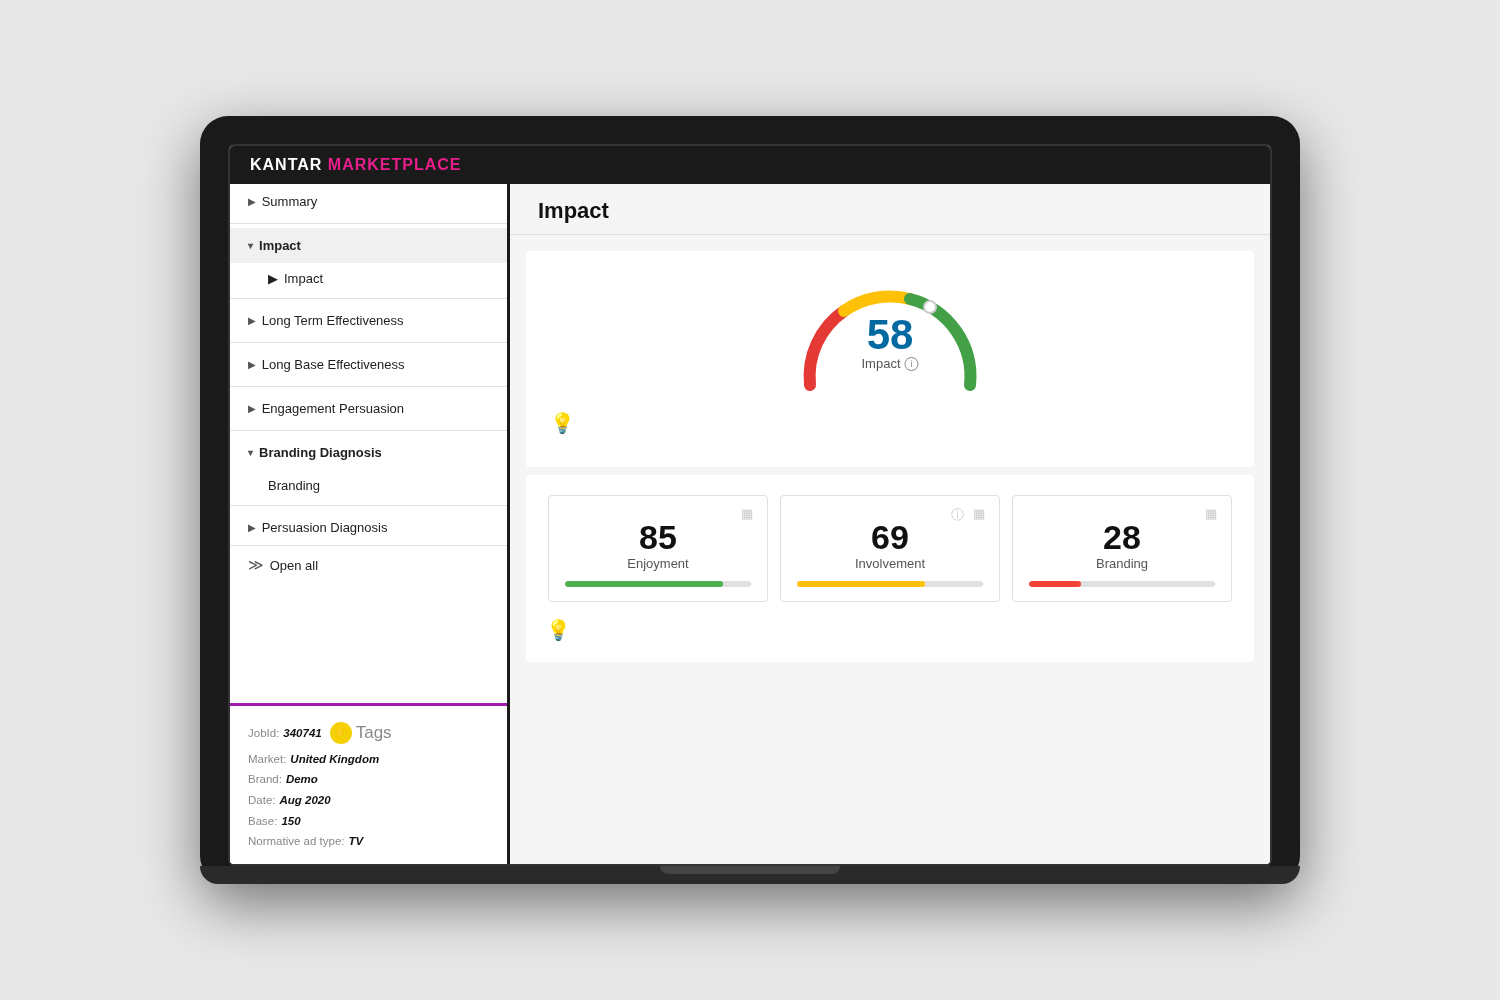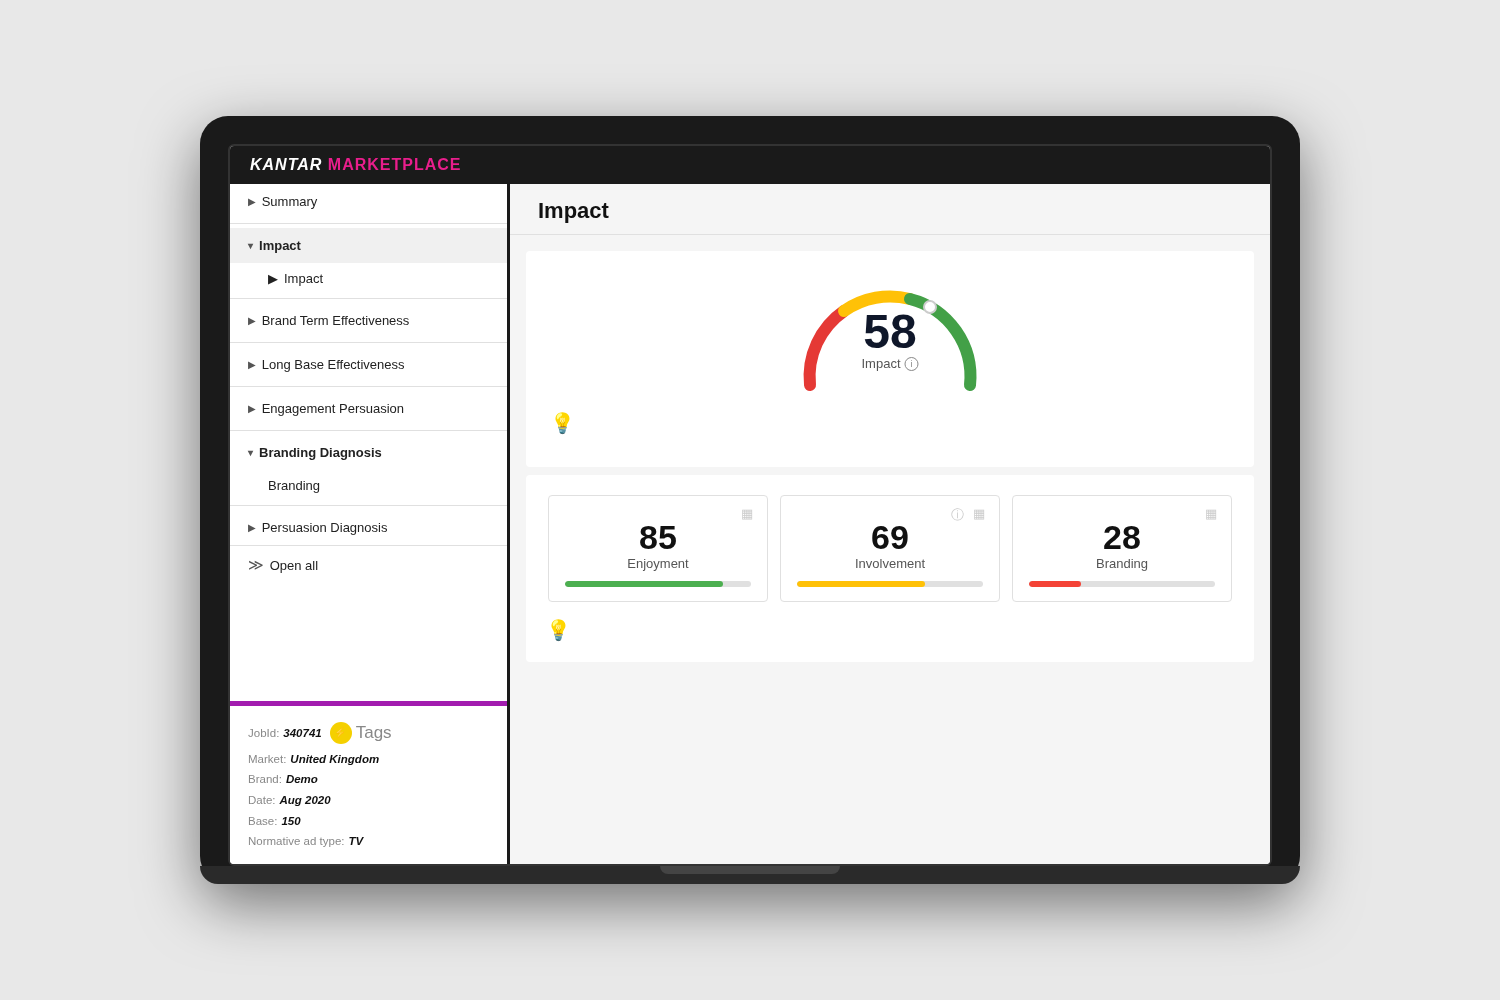--- a/index.html
+++ b/index.html
@@ -35,21 +35,20 @@
     }
 
     .logo {
       font-size: 16px;
       font-weight: 700;
       letter-spacing: 1px;
     }
 
     .logo-kantar {
       color: #ffffff;
-      font-style: italic;
     }
 
     .logo-marketplace {
       color: #e91e8c;
     }
 
     .app-body {
       display: flex;
       height: 680px;
     }
@@ -112,21 +111,21 @@
       display: flex;
       align-items: center;
       gap: 6px;
       border-top: 1px solid #e0e0e0;
     }
 
     .meta-section {
       padding: 12px 18px;
       font-size: 11.5px;
       color: #444;
-      border-top: 5px solid #a21caf;
+      border-top: 3px solid #a21caf;
       line-height: 1.8;
       margin-top: auto;
     }
 
     .meta-section .meta-label {
       color: #888;
     }
 
     .meta-section .meta-value {
       font-weight: 700;
@@ -195,23 +194,23 @@
 
     .gauge-value {
       position: absolute;
       bottom: 24px;
       left: 50%;
       transform: translateX(-50%);
       text-align: center;
     }
 
     .gauge-number {
-      font-size: 48px;
+      font-size: 42px;
       font-weight: 900;
-      color: #0f172a;
+      color: #0369a1;
       display: block;
       line-height: 1;
     }
 
     .gauge-label {
       font-size: 13px;
       color: #555;
       display: flex;
       align-items: center;
       gap: 4px;
@@ -372,21 +371,21 @@
 
         <div class="nav-sub-item">
           <span class="arrow">▶</span>
           <span>Impact</span>
         </div>
 
         <div class="divider"></div>
 
         <div class="nav-item">
           <span class="arrow">▶</span>
-          <span>Brand Term Effectiveness</span>
+          <span>Long Term Effectiveness</span>
         </div>
 
         <div class="divider"></div>
 
         <div class="nav-item">
           <span class="arrow">▶</span>
           <span>Long Base Effectiveness</span>
         </div>
 
         <div class="divider"></div>

